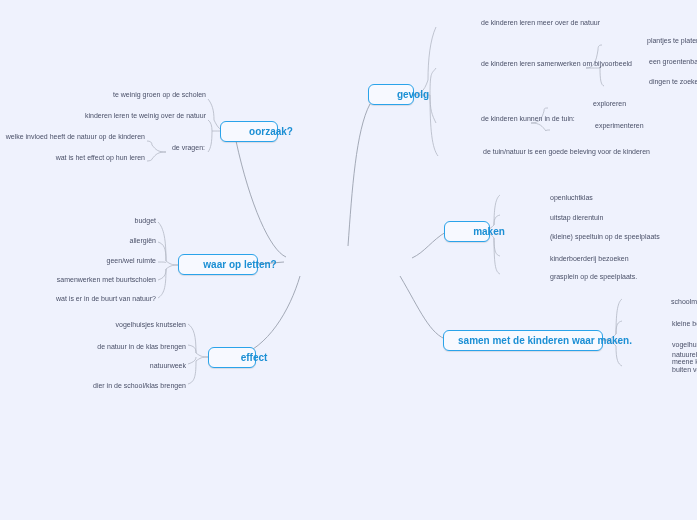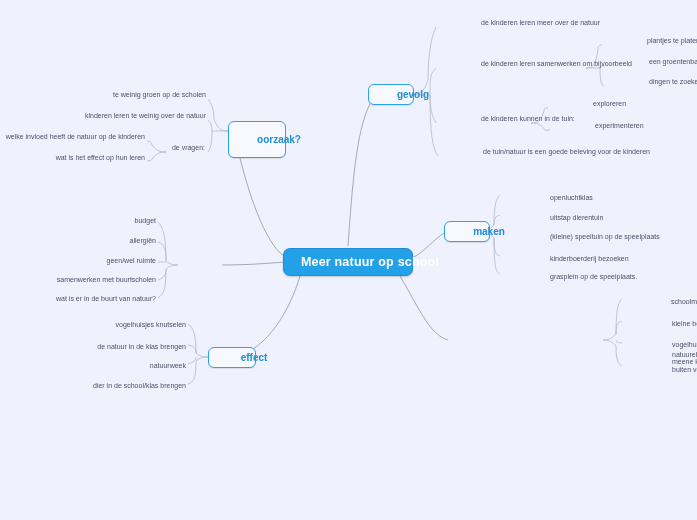--- a/index.html
+++ b/index.html
@@ -129,23 +129,20 @@
 
       <path d="M603 340 C 610 340, 612 338, 616 334"></path>
       <path d="M603 340 C 610 340, 612 342, 616 346"></path>
       <path d="M616 334 C 616 310, 618 302, 622 299"></path>
       <path d="M616 334 C 616 324, 618 322, 622 321"></path>
       <path d="M616 340 C 616 342, 618 343, 622 343"></path>
       <path d="M616 346 C 616 360, 618 364, 622 366"></path>
     </g>
   </svg>
 
-  <div class="node root" style="left:283px;top:248px;width:130px;height:28px;">
-    <span>Meer natuur op school</span>
-  </div>
 
   <div class="node branch" style="left:368px;top:84px;width:42px;height:21px;">
     <span>gevolg</span>
   </div>
   <div class="node leaf right" style="left:437px;top:15px;width:200px;height:12px;">
     <span>de kinderen leren meer over de natuur</span>
   </div>
   <div class="node leaf right" style="left:437px;top:56px;width:220px;height:12px;">
     <span>de kinderen leren samenwerken om bijvoorbeeld</span>
   </div>
@@ -164,39 +161,42 @@
   <div class="node leaf right" style="left:549px;top:96px;width:80px;height:12px;">
     <span>exploreren</span>
   </div>
   <div class="node leaf right" style="left:551px;top:118px;width:80px;height:12px;">
     <span>experimenteren</span>
   </div>
   <div class="node leaf right" style="left:439px;top:144px;width:230px;height:12px;">
     <span>de tuin/natuur is een goede beleving voor de kinderen</span>
   </div>
 
-  <div class="node branch" style="left:228px;top:121px;width:58px;height:37px;">
+  <div class="node branch" style="left:220px;top:121px;width:58px;height:21px;">
     <span>oorzaak?</span>
   </div>
   <div class="node leaf left" style="left:60px;top:87px;width:146px;height:12px;">
     <span>te weinig groen op de scholen</span>
   </div>
   <div class="node leaf left" style="left:40px;top:108px;width:166px;height:12px;">
     <span>kinderen leren te weinig over de natuur</span>
   </div>
   <div class="node leaf left" style="left:120px;top:140px;width:85px;height:12px;">
     <span>de vragen:</span>
   </div>
   <div class="node leaf left" style="left:0px;top:129px;width:145px;height:12px;">
     <span>welke invloed heeft de natuur op de kinderen</span>
   </div>
   <div class="node leaf left" style="left:30px;top:150px;width:115px;height:12px;">
     <span>wat is het effect op hun leren</span>
   </div>
 
+  <div class="node branch" style="left:178px;top:254px;width:80px;height:21px;">
+    <span>waar op letten?</span>
+  </div>
   <div class="node leaf left" style="left:80px;top:213px;width:76px;height:12px;">
     <span>budget</span>
   </div>
   <div class="node leaf left" style="left:80px;top:233px;width:76px;height:12px;">
     <span>allergiën</span>
   </div>
   <div class="node leaf left" style="left:70px;top:253px;width:86px;height:12px;">
     <span>geen/wel ruimte</span>
   </div>
   <div class="node leaf left" style="left:40px;top:272px;width:116px;height:12px;">
@@ -234,20 +234,23 @@
   <div class="node leaf right" style="left:506px;top:229px;width:150px;height:12px;">
     <span>(kleine) speeltuin op de speelplaats</span>
   </div>
   <div class="node leaf right" style="left:506px;top:251px;width:130px;height:12px;">
     <span>kinderboerderij bezoeken</span>
   </div>
   <div class="node leaf right" style="left:506px;top:269px;width:130px;height:12px;">
     <span>grasplein op de speelplaats.</span>
   </div>
 
+  <div class="node branch" style="left:443px;top:330px;width:160px;height:21px;">
+    <span>samen met de kinderen waar maken.</span>
+  </div>
   <div class="node leaf right" style="left:627px;top:294px;width:70px;height:12px;">
     <span>schoolmoestuintje</span>
   </div>
   <div class="node leaf right" style="left:628px;top:316px;width:70px;height:12px;">
     <span>kleine boompjes planten</span>
   </div>
   <div class="node leaf right" style="left:628px;top:337px;width:70px;height:12px;">
     <span>vogelhuisjes knutselen</span>
   </div>
   <div class="node leaf right two" style="left:628px;top:355px;width:70px;height:18px;">

